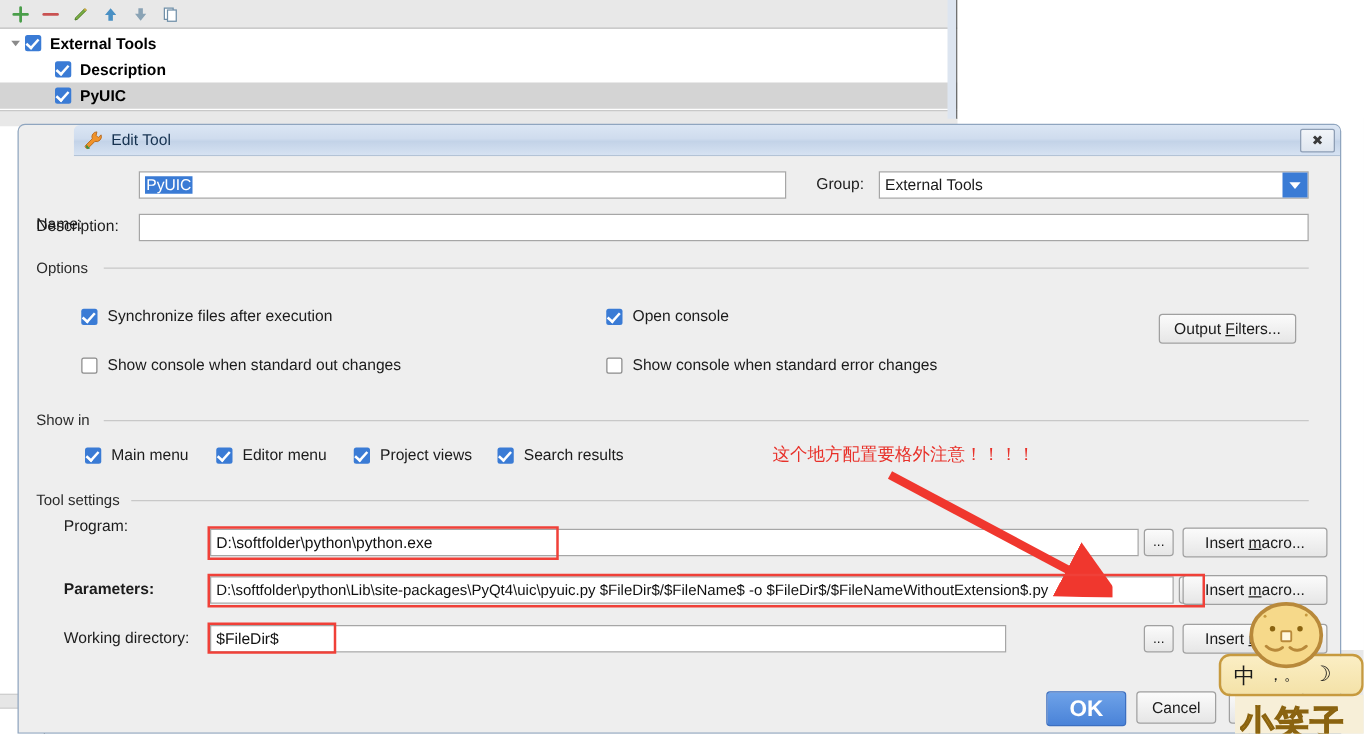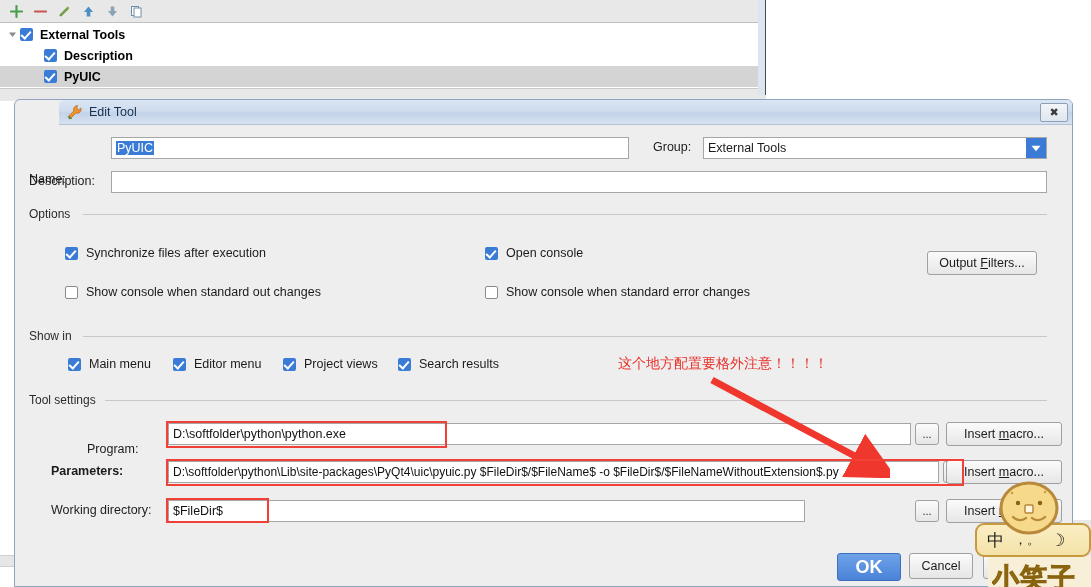--- a/index.html
+++ b/index.html
@@ -304,21 +304,21 @@
         <span class="txt">Project views</span>
       </div>
       <div class="chk" style="position:absolute; left:383px; top:231px;">
         <span class="cbx on"></span>
         <span class="txt">Search results</span>
       </div>
 
       <div class="gbox-title" style="left:14px; top:267px;">Tool settings</div>
       <div class="gbox-line" style="left:90px; top:274px; width:942px;"></div>
 
-      <div class="row" style="left:36px; top:316px;margin-left:36px;">
+      <div class="row" style="left:36px; top:288px;">
         <span class="lbl">Program:</span>
       </div>
       <div class="tfield" style="position:absolute; left:153px; top:297px; width:743px;">
         <span>D:\softfolder\python\python.exe</span>
       </div>
       <div class="btn small" style="position:absolute; left:900px; top:297px;">...</div>
       <div class="btn" style="position:absolute; left:931px; top:296px; width:116px;">
         <span>Insert&nbsp;</span>
           <u>m</u>
           <span>acro...</span>

